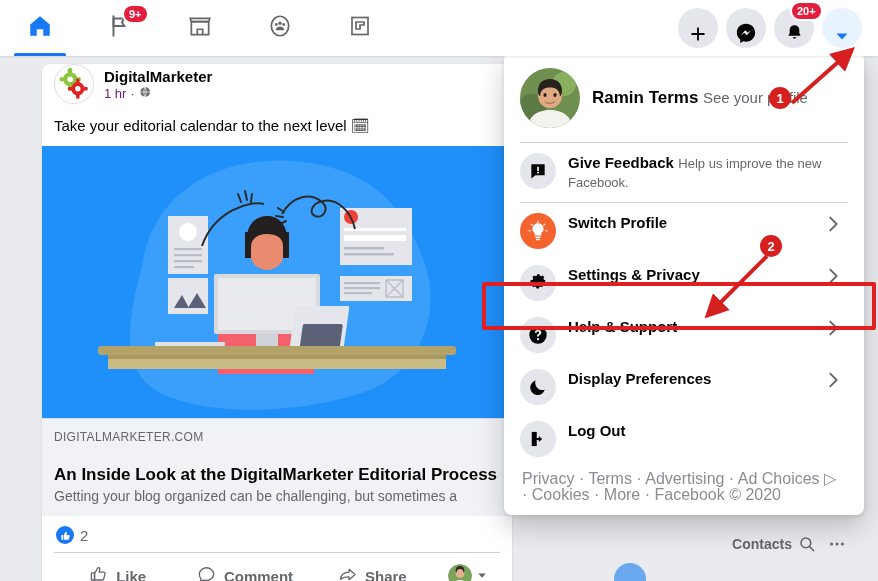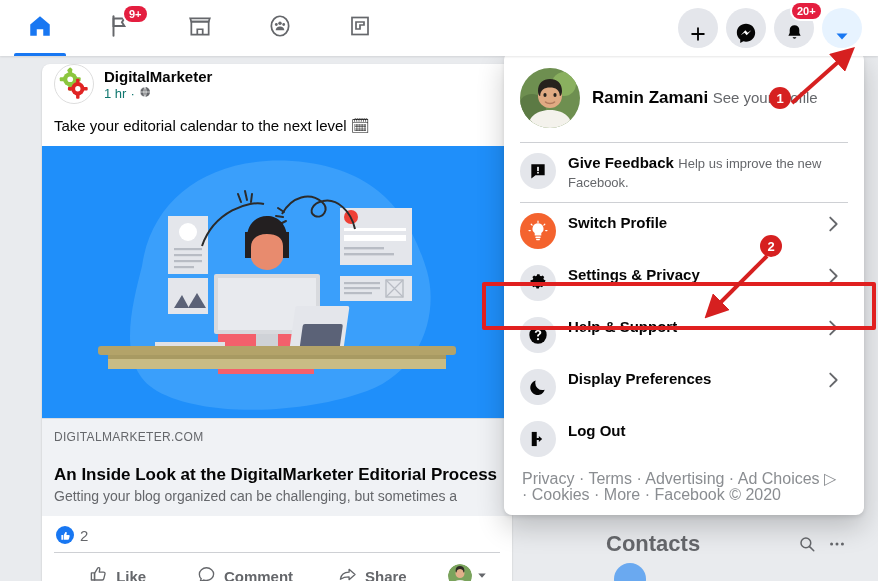--- a/index.html
+++ b/index.html
@@ -73,21 +73,21 @@
     z-index: 1;
   }
   .post-head { display: flex; align-items: center; padding: 0 12px 6px 12px; }
   .post-avatar {
     width: 40px; height: 40px; border-radius: 50%;
     background: #fff; border: 1px solid #ddd;
     position: relative; overflow: hidden; flex: none;
   }
   .post-meta { margin-left: 10px; }
   .post-author { font-size: 15px; font-weight: bold; color: #050505; line-height: 19px; }
-  .post-sub { font-size: 13px; color: #0f766e; display: flex; align-items: center; gap: 4px; line-height: 16px; }
+  .post-sub { font-size: 13px; color: #701a75; display: flex; align-items: center; gap: 4px; line-height: 16px; }
   .post-text { padding: 6px 12px 10px 12px; font-size: 15px; color: #050505; line-height: 20px; }
   .post-image { width: 100%; height: 272px; background: #1f8ffa; position: relative; overflow: hidden; }
   .link-box { background: #f0f2f5; border-top: 1px solid #dadde1; padding: 10px 12px; }
   .link-domain { font-size: 12px; color: #65676b; letter-spacing: .3px; text-transform: uppercase; line-height: 16px; }
   .link-title { font-size: 17px; font-weight: bold; color: #050505; line-height: 22px; margin-top: 19px; white-space: nowrap; }
   .link-desc { font-size: 14px; color: #65676b; line-height: 20px; white-space: nowrap; overflow: hidden; }
   .reactions { display: flex; align-items: center; gap: 6px; padding: 10px 12px 8px 14px; }
   .like-circle {
     width: 18px; height: 18px; border-radius: 50%;
     background: #1877f2; display: flex; align-items: center; justify-content: center;
@@ -142,21 +142,21 @@
   
   .contacts {
     position: absolute; right: 0; top: 64px;
     width: 288px; bottom: 0;
     z-index: 0;
   }
   .contacts-head {
     position: absolute; bottom: 22px; left: 0; right: 10px;
     display: flex; align-items: center; padding: 0 16px;
   }
-  .contacts-title { flex: 1; font-size: 22px; font-weight: bold; color: #65676b; }
+  .contacts-title { flex: 1; font-size: 14px; font-weight: bold; color: #65676b; text-align: right; }
   .contacts-ico { width: 30px; height: 30px; border-radius: 50%; display: flex; align-items: center; justify-content: center; color: #65676b; cursor: pointer; }
   .contact-dot {
     position: absolute; bottom: -14px; left: 24px;
     width: 32px; height: 32px; border-radius: 50%; background: #6aa9f0;
   }
 
   
   .anno-layer { position: absolute; inset: 0; z-index: 30; pointer-events: none; }
   .anno-num {
     position: absolute; width: 22px; height: 22px; border-radius: 50%;
@@ -451,21 +451,21 @@
         <circle cx="12" cy="40" r="14" fill="#5c7a44"></circle>
         <path d="M8 60c0-12 10-18 22-18s22 6 22 18z" fill="#f4f2ec"></path>
         <circle cx="30" cy="28" r="12" fill="#e0aa83"></circle>
         <path d="M18 23c0-8 5-12 12-12s12 4 12 12c0 3-1 5-2.2 5 0-6-4.2-8.5-9.8-8.5s-9.8 2.5-9.8 8.5C19 28 18 26 18 23z" fill="#26221d"></path>
         <ellipse cx="25" cy="27" rx="1.6" ry="1.9" fill="#26221d"></ellipse>
         <ellipse cx="35" cy="27" rx="1.6" ry="1.9" fill="#26221d"></ellipse>
         <path d="M25.5 34c2 2 7 2 9 0" stroke="#b07a5c" stroke-width="1.6" fill="none" stroke-linecap="round"></path>
       </svg>
     </span>
     <span class="dd-pinfo">
-      <span class="dd-name">Ramin Zamani</span>
+      <span class="dd-name">Ramin Terms</span>
       <span class="dd-sub">See your profile</span>
     </span>
   </div>
 
   <div class="dd-divider"></div>
 
   <div class="dd-item">
     <span class="dd-icon">
       <svg width="20" height="20" viewBox="0 0 24 24" fill="#050505">
         <path d="M4 4h16v13H9l-5 4z"></path>

